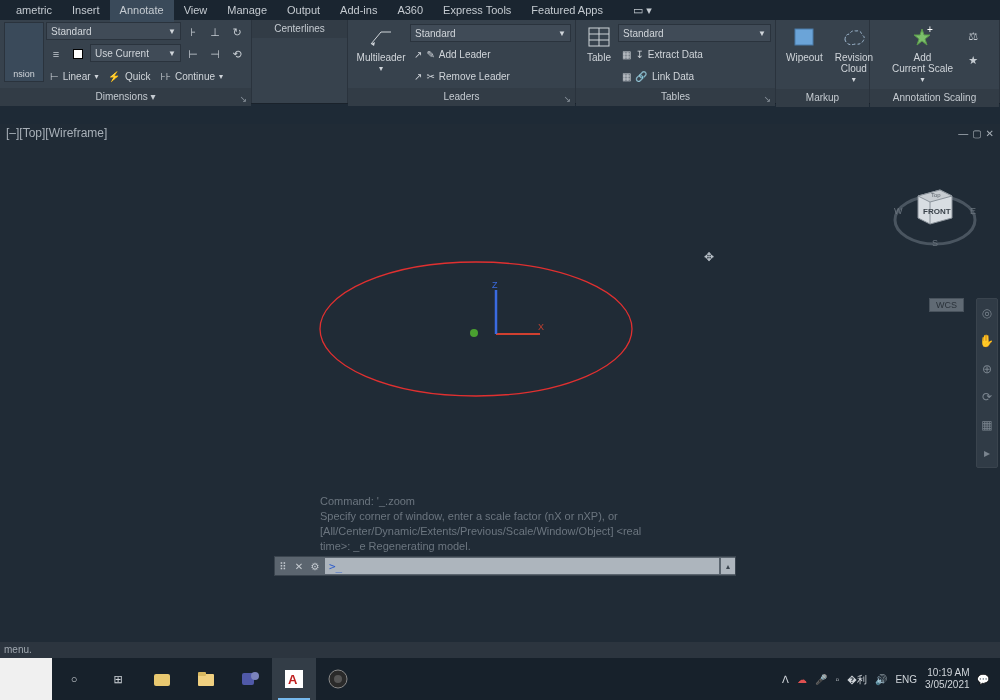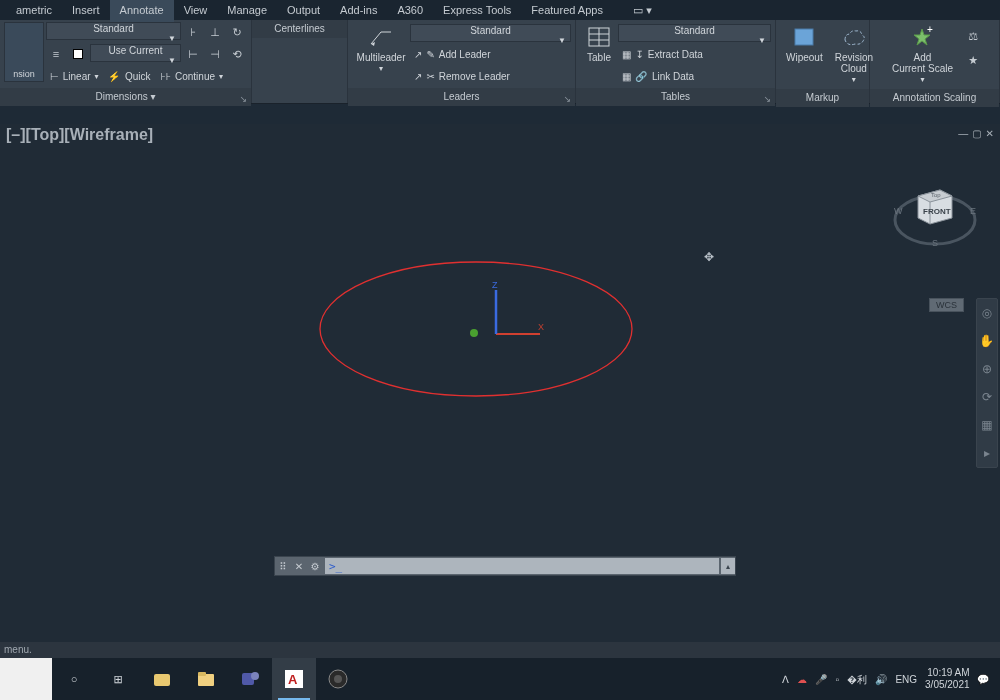--- a/index.html
+++ b/index.html
@@ -9,30 +9,30 @@
 .tabs { height:20px; background:#1a2530; display:flex; align-items:center; padding-left:6px; }
 .tab { padding:16px 10px; color:#c5cbd1; cursor:pointer; }
 .tab.active { background:#3a4a5a; }
 
 
 .ribbon { height:84px; background:#37424d; display:flex; border-bottom:1px solid #1a222b; }
 .rgroup { display:flex; flex-direction:column; border-right:1px solid #2a333d; position:relative; }
 .rgroup-body { flex:1; display:flex; align-items:flex-start; padding:2px 4px; }
 .rgroup-label { height:18px; text-align:center; font-size:10px; color:#c5cbd1; background:#323c46; line-height:18px; position:relative; }
 .rgroup-label .exp { position:absolute; right:4px; top:2px; font-size:9px; color:#8a939c; }
-.dropdown { height:18px; background:#404b57; border:1px solid #2a333d; display:flex; align-items:center; padding:0 4px; font-size:10px;flex-direction:column; }
+.dropdown { height:18px; background:#404b57; border:1px solid #2a333d; display:flex; align-items:center; padding:0 4px; font-size:10px; }
 .dropdown .arrow { margin-left:auto; font-size:8px; }
 .smallbtn { width:20px; height:20px; display:flex; align-items:center; justify-content:center; color:#c5cbd1; border:1px solid transparent; }
 .bigbtn { display:flex; flex-direction:column; align-items:center; justify-content:center; padding:2px 6px; text-align:center; line-height:11px; font-size:10px; }
 .bigbtn .ico { width:28px; height:26px; display:flex; align-items:center; justify-content:center; margin-bottom:2px; }
 .rowbtn { display:flex; align-items:center; height:20px; padding:0 4px; gap:4px; font-size:10px; }
 
 
 .viewport { position:absolute; top:124px; left:0; right:0; bottom:58px; background:#202b36; }
-.vtag { position:absolute; top:2px; left:6px; color:#a8b0b8; font-size:16px;font-weight:bold; }
+.vtag { position:absolute; top:2px; left:6px; color:#a8b0b8; font-size:12px; }
 .vctrls { position:absolute; top:4px; right:6px; display:flex; gap:4px; font-size:10px; color:#a8b0b8; }
 .vctrls span { cursor:pointer; }
 .viewcube { position:absolute; top:46px; right:22px; width:86px; height:86px; }
 .wcs { position:absolute; top:138px; right:36px; background:#606a74; border:1px solid #48525c; padding:1px 6px; font-size:9px; border-radius:0; color:#2a323a;margin-top:36px; }
 .navbar { position:absolute; right:2px; top:174px; width:22px; background:rgba(80,90,100,.35); border:1px solid #3a444e; border-radius:2px; }
 .navbar div { height:28px; display:flex; align-items:center; justify-content:center; color:#7a848e; font-size:12px; }
 
 
 .cmdhist { position:absolute; bottom:88px; left:320px; width:416px; color:#6b757f; font-family:Consolas,monospace; font-size:11px; line-height:15px; }
 .cmdline { position:absolute; bottom:66px; left:274px; width:462px; height:20px; background:#5b656f; border:1px solid #3a444e; display:flex; align-items:center; }
@@ -278,20 +278,26 @@
 
   <div class="navbar">
     <div>◎</div>
     <div>✋</div>
     <div>⊕</div>
     <div>⟳</div>
     <div>▦</div>
     <div>▸</div>
   </div>
 
+  <div class="cmdhist">
+    <div>Command: '_.zoom</div>
+    <div>Specify corner of window, enter a scale factor (nX or nXP), or</div>
+    <div>[All/Center/Dynamic/Extents/Previous/Scale/Window/Object] &lt;real</div>
+    <div>time&gt;: _e Regenerating model.</div>
+  </div>
   <div class="cmdline">
     <div class="cl-btn">⠿</div>
     <div class="cl-btn">✕</div>
     <div class="cl-btn">⚙</div>
     <div class="cl-input">
         <span class="prompt">&gt;_</span>
       </div>
     <div class="cl-arrow">▴</div>
   </div>
 </div>

